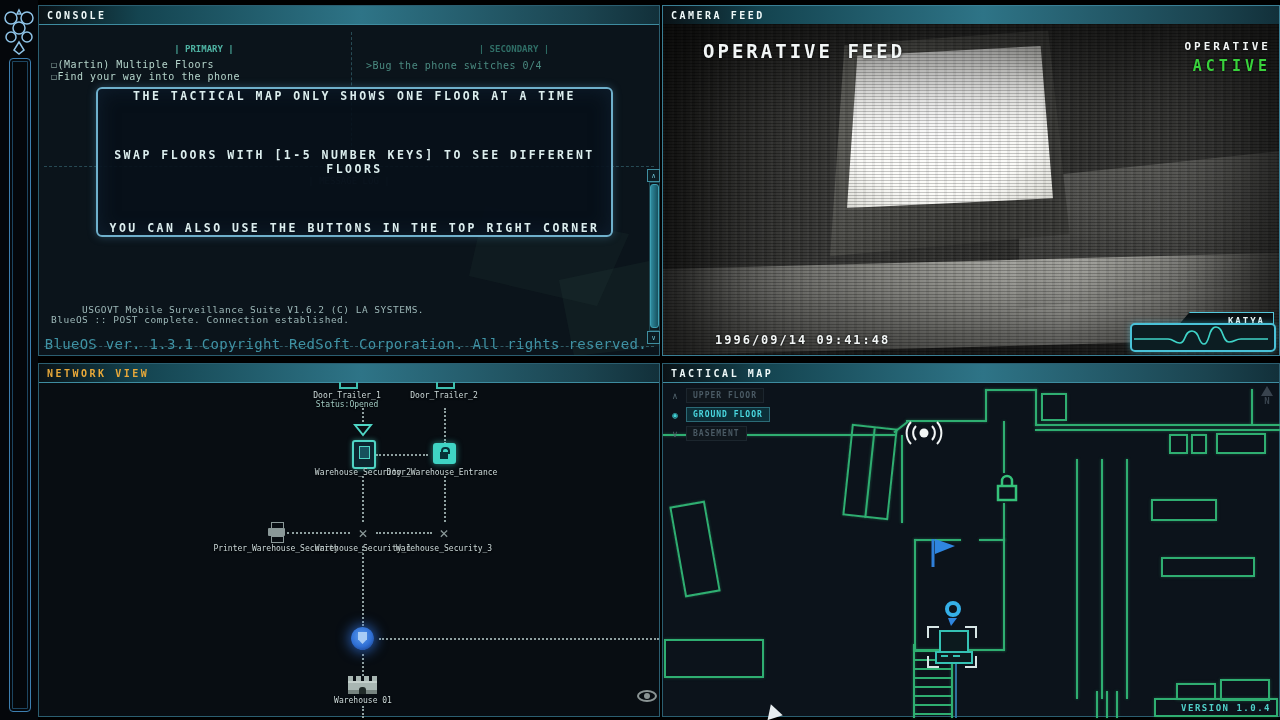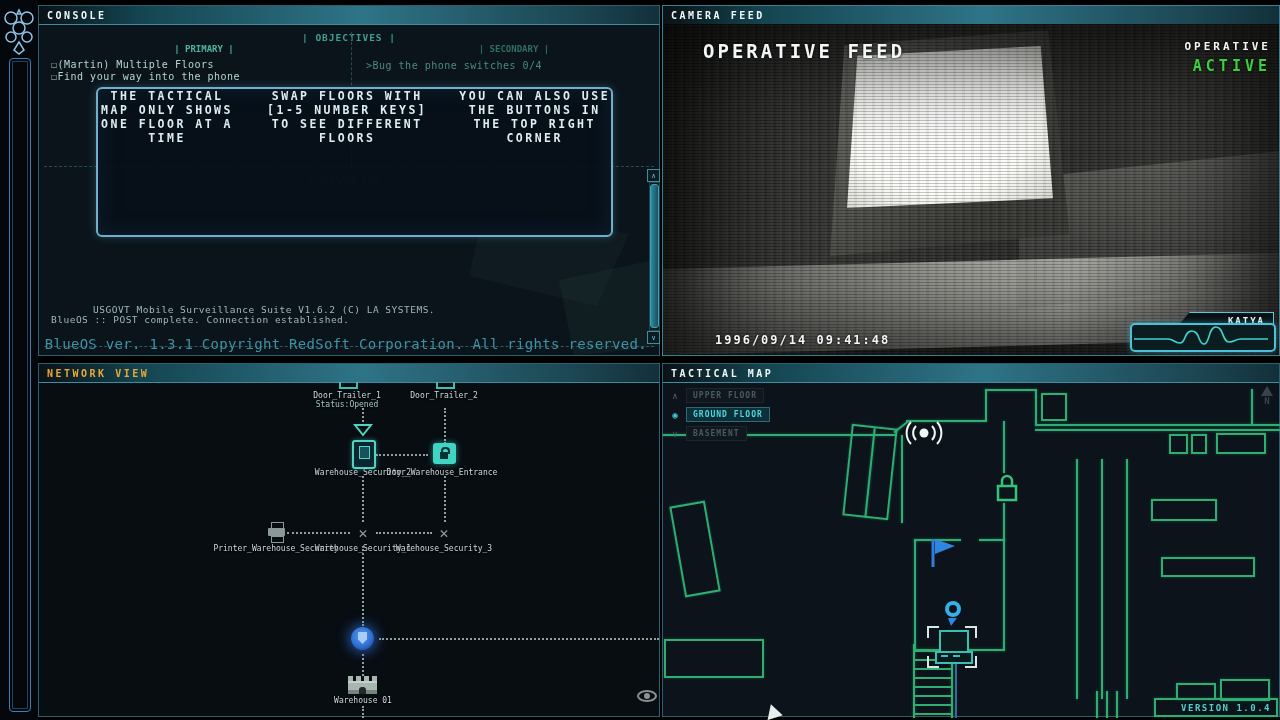--- a/index.html
+++ b/index.html
@@ -9,21 +9,21 @@
   .hdr{height:18px;background:linear-gradient(90deg,#0a1216 0%,#144450 16%,#2e7487 52%,#1b4450 88%,#12303a 100%);
        border-bottom:1px solid #3e8ca0;display:flex;align-items:center;padding:0 8px;
        font-weight:700;font-size:10px;color:#eef8f8;letter-spacing:2.5px;}
   .hdr-orange{color:#e8a93a;}
   .tealtxt{color:#3f9e94;}
   .dash-h{position:absolute;border-top:1px dashed #274a54;height:0;}
   .dash-v{position:absolute;border-left:1px dashed #274a54;width:0;}
   .objitem{font-size:10px;color:#b6d6cc;letter-spacing:.5px;line-height:13px;white-space:pre;}
   .popup{position:absolute;background:rgba(7,16,26,.9);border:2px solid #6fb0cc;border-radius:6px;
          box-shadow:0 0 8px rgba(90,160,200,.35), inset 0 0 20px rgba(20,40,60,.6);
-         display:flex;flex-direction:row;justify-content:center;gap:26px;z-index:3;}
+         display:flex;flex-direction:column;justify-content:space-between;gap:15px;z-index:3;}
   .popline{text-align:center;color:#dceeee;font-size:11.5px;font-weight:700;letter-spacing:2.5px;}
   .sysline{font-size:9.5px;color:#9db8b8;letter-spacing:.5px;line-height:12px;}
   .sb-btn{position:absolute;width:11px;height:11px;border:1px solid #3f8ea0;color:#6fc4d4;font-size:7px;
           display:flex;align-items:center;justify-content:center;background:#0c1c22;}
   .sb-thumb{position:absolute;width:7px;background:linear-gradient(90deg,#2e8a9e,#17505e);
             border:1px solid #3fa0b4;border-radius:3px;}
   
   .cam-body{position:absolute;left:0;top:18px;right:0;bottom:0;background:#262624;overflow:hidden;}
   .cam-noise{position:absolute;inset:0;
      background:repeating-linear-gradient(90deg,rgba(255,255,255,.045) 0 2px,rgba(0,0,0,.06) 2px 5px,rgba(255,255,255,.02) 5px 9px);}
@@ -69,39 +69,38 @@
   </div>
 
   <div class="panel" style="left:38px;top:5px;width:622px;height:351px;">
     <div class="hdr">
         <span>CONSOLE</span>
       </div>
 
     <div style="position:absolute;left:430px;top:200px;width:160px;height:100px;background:rgba(60,95,80,.10);clip-path:polygon(10% 0,100% 28%,80% 100%,0 70%);"></div>
     <div style="position:absolute;left:520px;top:255px;width:100px;height:95px;background:rgba(60,95,85,.12);clip-path:polygon(0 20%,90% 0,100% 90%,15% 100%);"></div>
 
-    <div class="tealtxt" style="position:absolute;top:26px;left:0;right:0;text-align:center;font-size:9.5px;font-weight:700;letter-spacing:1px;">| OBJECTIVES |</div>
     <div class="tealtxt" style="position:absolute;top:38px;left:45px;width:240px;text-align:center;font-size:9px;font-weight:700;color:#4fb4a4;">| PRIMARY |</div>
     <div style="position:absolute;top:38px;left:360px;width:230px;text-align:center;font-size:9px;font-weight:700;color:#2f6e66;">| SECONDARY |</div>
 
     <div class="objitem" style="position:absolute;left:12px;top:52px;">☐(Martin) Multiple Floors</div>
     <div class="objitem" style="position:absolute;left:12px;top:64px;">☐Find your way into the phone</div>
     <div class="objitem" style="position:absolute;left:327px;top:53px;color:#4a8a80;">&gt;Bug the phone switches 0/4</div>
 
     <div class="dash-v" style="left:312px;top:26px;height:134px;"></div>
     <div class="dash-h" style="left:5px;top:160px;width:610px;"></div>
     <div style="position:absolute;top:170px;left:0;right:0;text-align:center;font-size:9px;color:#4a6a72;opacity:.55;z-index:1;">| MESSAGE LOG |</div>
 
     <div class="popup" style="left:57px;top:81px;width:513px;height:146px;">
       <div class="popline">THE TACTICAL MAP ONLY SHOWS ONE FLOOR AT A TIME</div>
       <div class="popline">SWAP FLOORS WITH [1-5 NUMBER KEYS] TO SEE DIFFERENT FLOORS</div>
       <div class="popline">YOU CAN ALSO USE THE BUTTONS IN THE TOP RIGHT CORNER</div>
     </div>
 
-    <div class="sysline" style="position:absolute;left:19px;top:298px;padding-left:35px;">USGOVT Mobile Surveillance Suite V1.6.2 (C) LA SYSTEMS.</div>
+    <div class="sysline" style="position:absolute;left:8px;top:298px;padding-left:35px;">USGOVT Mobile Surveillance Suite V1.6.2 (C) LA SYSTEMS.</div>
     <div class="sysline" style="position:absolute;left:12px;top:308px;">BlueOS :: POST complete. Connection established.</div>
 
     <div class="dash-h" style="left:5px;top:340px;width:610px;border-top-color:#2f5a64;"></div>
     <div style="position:absolute;right:12px;top:330px;font-size:14px;color:#3f92a4;letter-spacing:.3px;">BlueOS ver. 1.3.1 Copyright RedSoft Corporation. All rights reserved.</div>
 
     <div class="sb-btn" style="left:608px;top:163px;">∧</div>
     <div style="position:absolute;left:610px;top:176px;width:9px;height:147px;border:1px solid #1d4650;"></div>
     <div class="sb-thumb" style="left:611px;top:178px;height:142px;"></div>
     <div class="sb-btn" style="left:608px;top:325px;">∨</div>
   </div>

